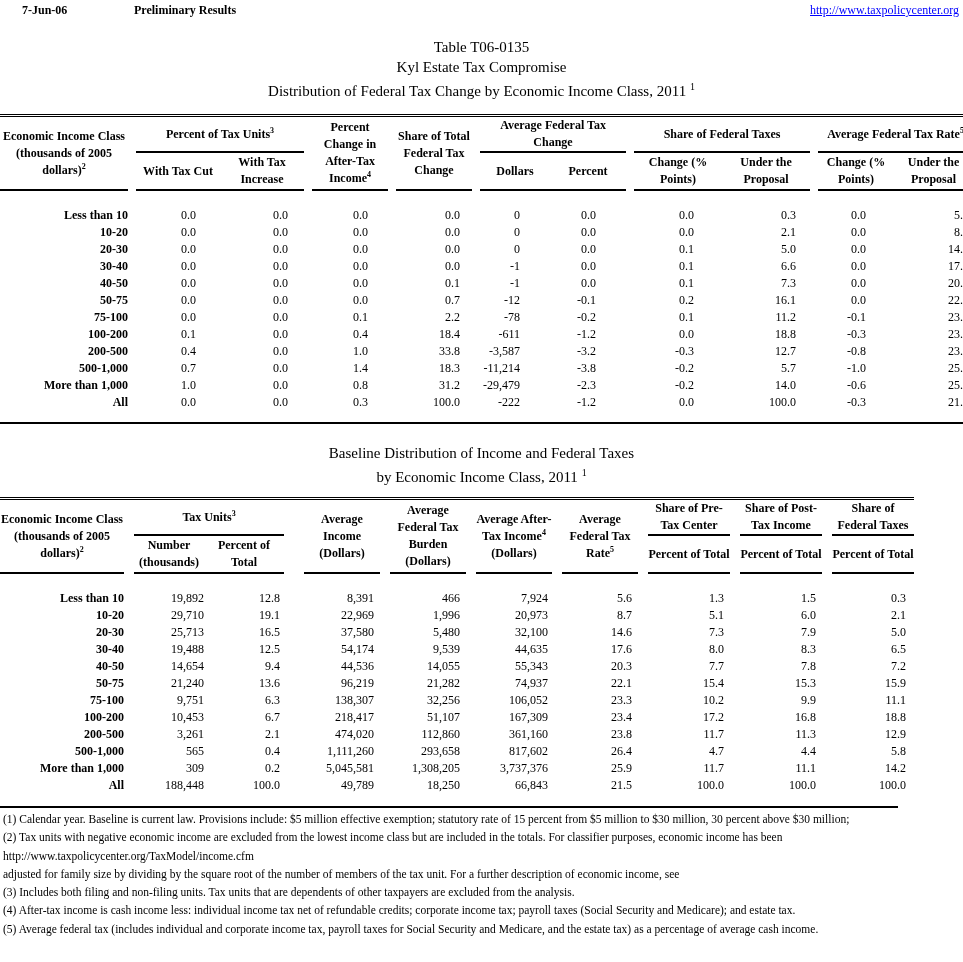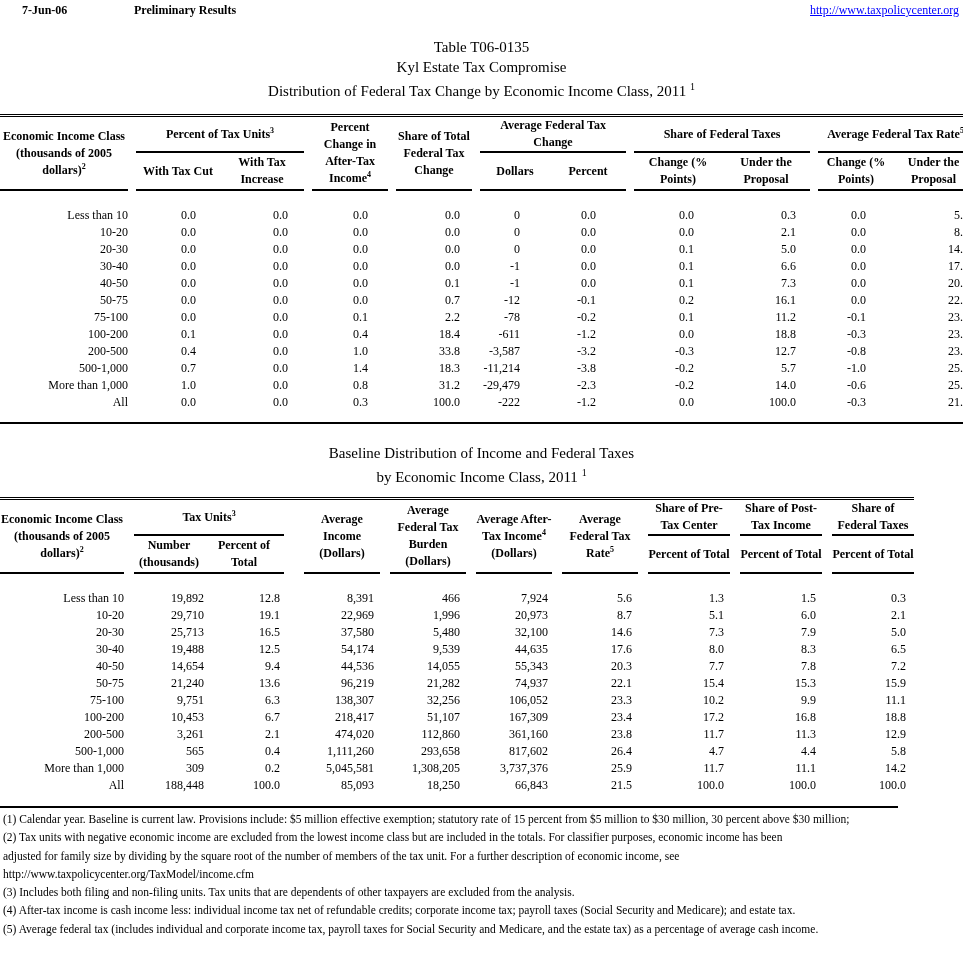--- a/index.html
+++ b/index.html
@@ -10,21 +10,21 @@
   .hdr-prelim { left: 134px; top: 3px; font-weight: bold; font-size: 12px; }
   .hdr-link { right: 4px; top: 3px; font-size: 12px; color: #00f; text-decoration: underline; }
   .title { left: 0; width: 963px; text-align: center; font-size: 15px; line-height: 20px; }
   .title sup { font-size: 10px; }
   table { border-collapse: collapse; position: absolute; table-layout: fixed; }
   td, th { padding: 0; font-size: 12px; line-height: 17px; }
   th { font-weight: bold; text-align: center; vertical-align: middle; }
   th sup { font-size: 8px; line-height: 0; }
   .dbl-top { border-top: 3px double #000; }
   .ul { border-bottom: 2px solid #000; }
-  td.lbl { font-weight: normal; text-align: right; }
+  td.lbl { font-weight: bold; text-align: right; }
   td.num { text-align: right; }
   .rule { position: absolute; height: 0; border-top: 2px solid #000; }
   .gap { width: 8px; }
   .notes { left: 3px; top: 810px; width: 958px; font-size: 11.5px; line-height: 18.3px; }
   .notes div { white-space: nowrap; }
 </style>
 </head>
 <body>
 
 <div class="abs hdr-date">7-Jun-06</div>
@@ -607,39 +607,39 @@
         <td class="num" style="padding-right:6px">11.1</td>
         <td></td>
         <td class="num" style="padding-right:8px">14.2</td>
       </tr>
       <tr>
         <td class="lbl">All</td>
         <td></td>
         <td class="num" style="padding-right:0px">188,448</td>
         <td class="num" style="padding-right:4px">100.0</td>
         <td></td>
-        <td class="num" style="padding-right:6px">85,093</td>
+        <td class="num" style="padding-right:6px">49,789</td>
         <td></td>
         <td class="num" style="padding-right:6px">18,250</td>
         <td></td>
         <td class="num" style="padding-right:4px">66,843</td>
         <td></td>
         <td class="num" style="padding-right:6px">21.5</td>
         <td></td>
         <td class="num" style="padding-right:6px">100.0</td>
         <td></td>
         <td class="num" style="padding-right:6px">100.0</td>
         <td></td>
         <td class="num" style="padding-right:8px">100.0</td>
       </tr>
     </tbody>
 </table>
 <div class="rule" style="left:0; width:898px; top:806px;"></div>
 
 <div class="abs notes" id="notes">
     <div>(1) Calendar year. Baseline is current law.  Provisions include: $5 million effective exemption; statutory rate of 15 percent from $5 million to $30 million, 30 percent above $30 million;</div>
     <div>(2) Tax units with negative economic income are excluded from the lowest income class but are included in the totals. For classifier purposes, economic income has been</div>
+    <div>http://www.taxpolicycenter.org/TaxModel/income.cfm</div>
     <div>adjusted for family size by dividing by the square root of the number of members of the tax unit. For a further description of economic income, see</div>
-    <div>http://www.taxpolicycenter.org/TaxModel/income.cfm</div>
     <div>(3) Includes both filing and non-filing units.  Tax units that are dependents of other taxpayers are excluded from the analysis.</div>
     <div>(4) After-tax income is cash income less: individual income tax net of refundable credits; corporate income tax; payroll taxes (Social Security and Medicare); and estate tax.</div>
     <div>(5) Average federal tax (includes individual and corporate income tax, payroll taxes for Social Security and Medicare, and the estate tax) as a percentage of average cash income.</div>
   </div>
 
 </body></html>

